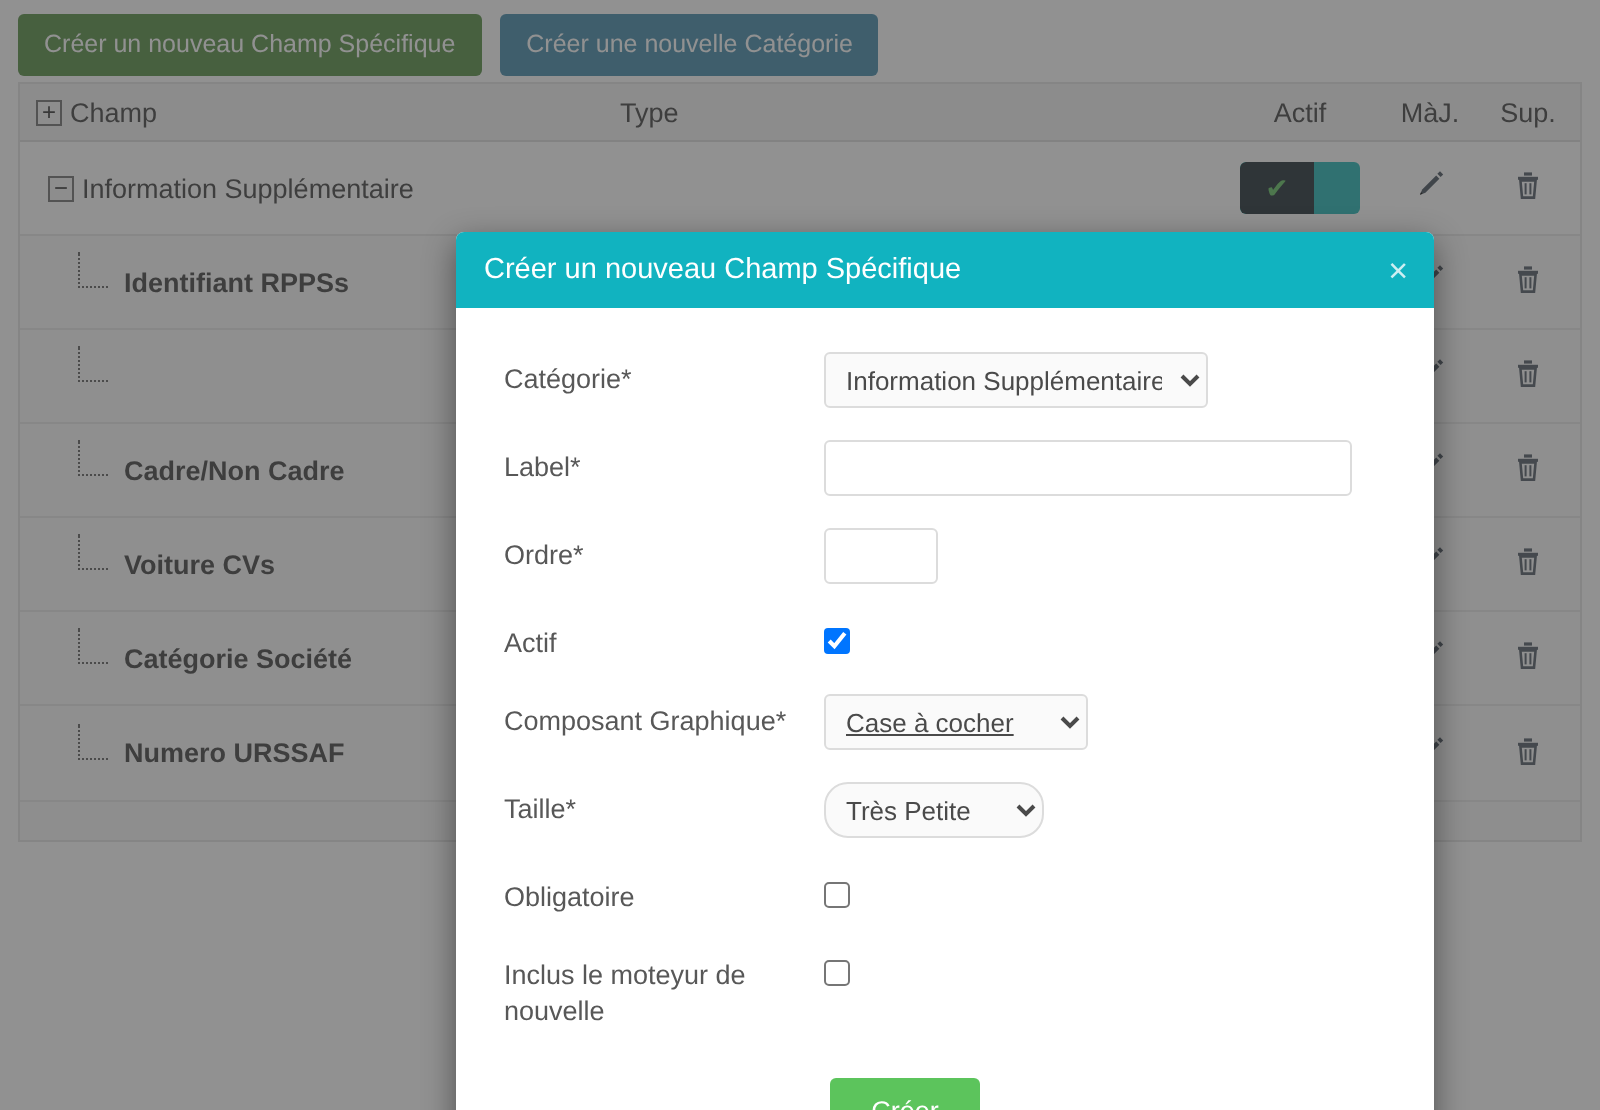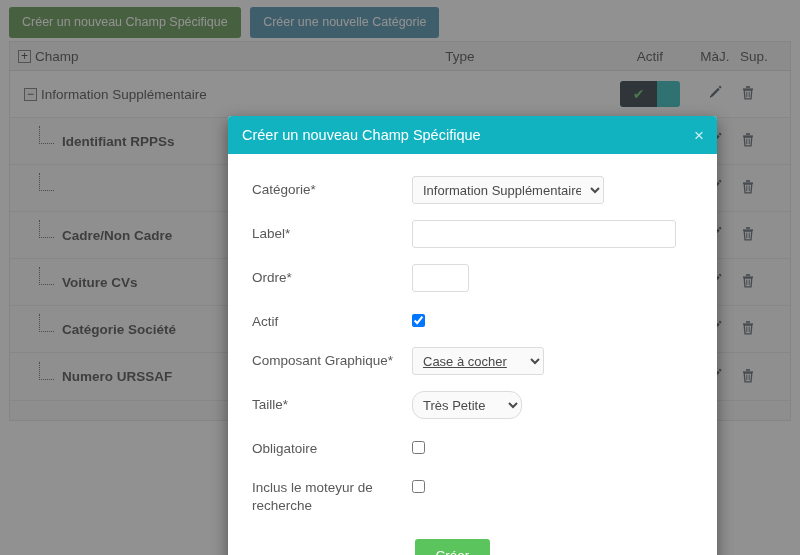--- a/index.html
+++ b/index.html
@@ -55,24 +55,24 @@
     display: flex;
     align-items: center;
     height: 30px;
     background: #f3f3f3;
     border-top: 1px solid #e2e2e2;
     border-bottom: 1px solid #dcdcdc;
     font-size: 13.5px;
     color: #3a3a3a;
   }
   .col-label { width: 300px; padding-left: 8px; display: flex; align-items: center; }
-  .col-type  { width: 300px; text-align: center; }
+  .col-type  { width: 300px; }
   .col-actif { width: 80px;  text-align: center; }
   .col-maj   { width: 50px;  text-align: center; }
-  .col-sup   { width: 48px;  }
+  .col-sup   { width: 48px;  text-align: center; }
 
   .expander {
     display: inline-block;
     width: 13px; height: 13px;
     line-height: 11px;
     text-align: center;
     border: 1px solid #6d6d6d;
     font-size: 12px;
     color: #2b2b2b;
     margin-right: 4px;
@@ -495,21 +495,21 @@
       </div>
 
       <div class="frm-row">
         <div class="frm-label">Obligatoire</div>
         <div class="frm-ctl">
           <input class="chk" type="checkbox" style="">
         </div>
       </div>
 
       <div class="frm-row">
-        <div class="frm-label">Inclus le moteyur de recherche</div>
+        <div class="frm-label">Inclus le moteyur de nouvelle</div>
         <div class="frm-ctl">
           <input class="chk" type="checkbox" style="">
         </div>
       </div>
 
       <div class="modal-actions">
         <button class="btn-creer" style="background: rgb(92, 196, 92);">Créer</button>
       </div>
     </div>
   </div>

